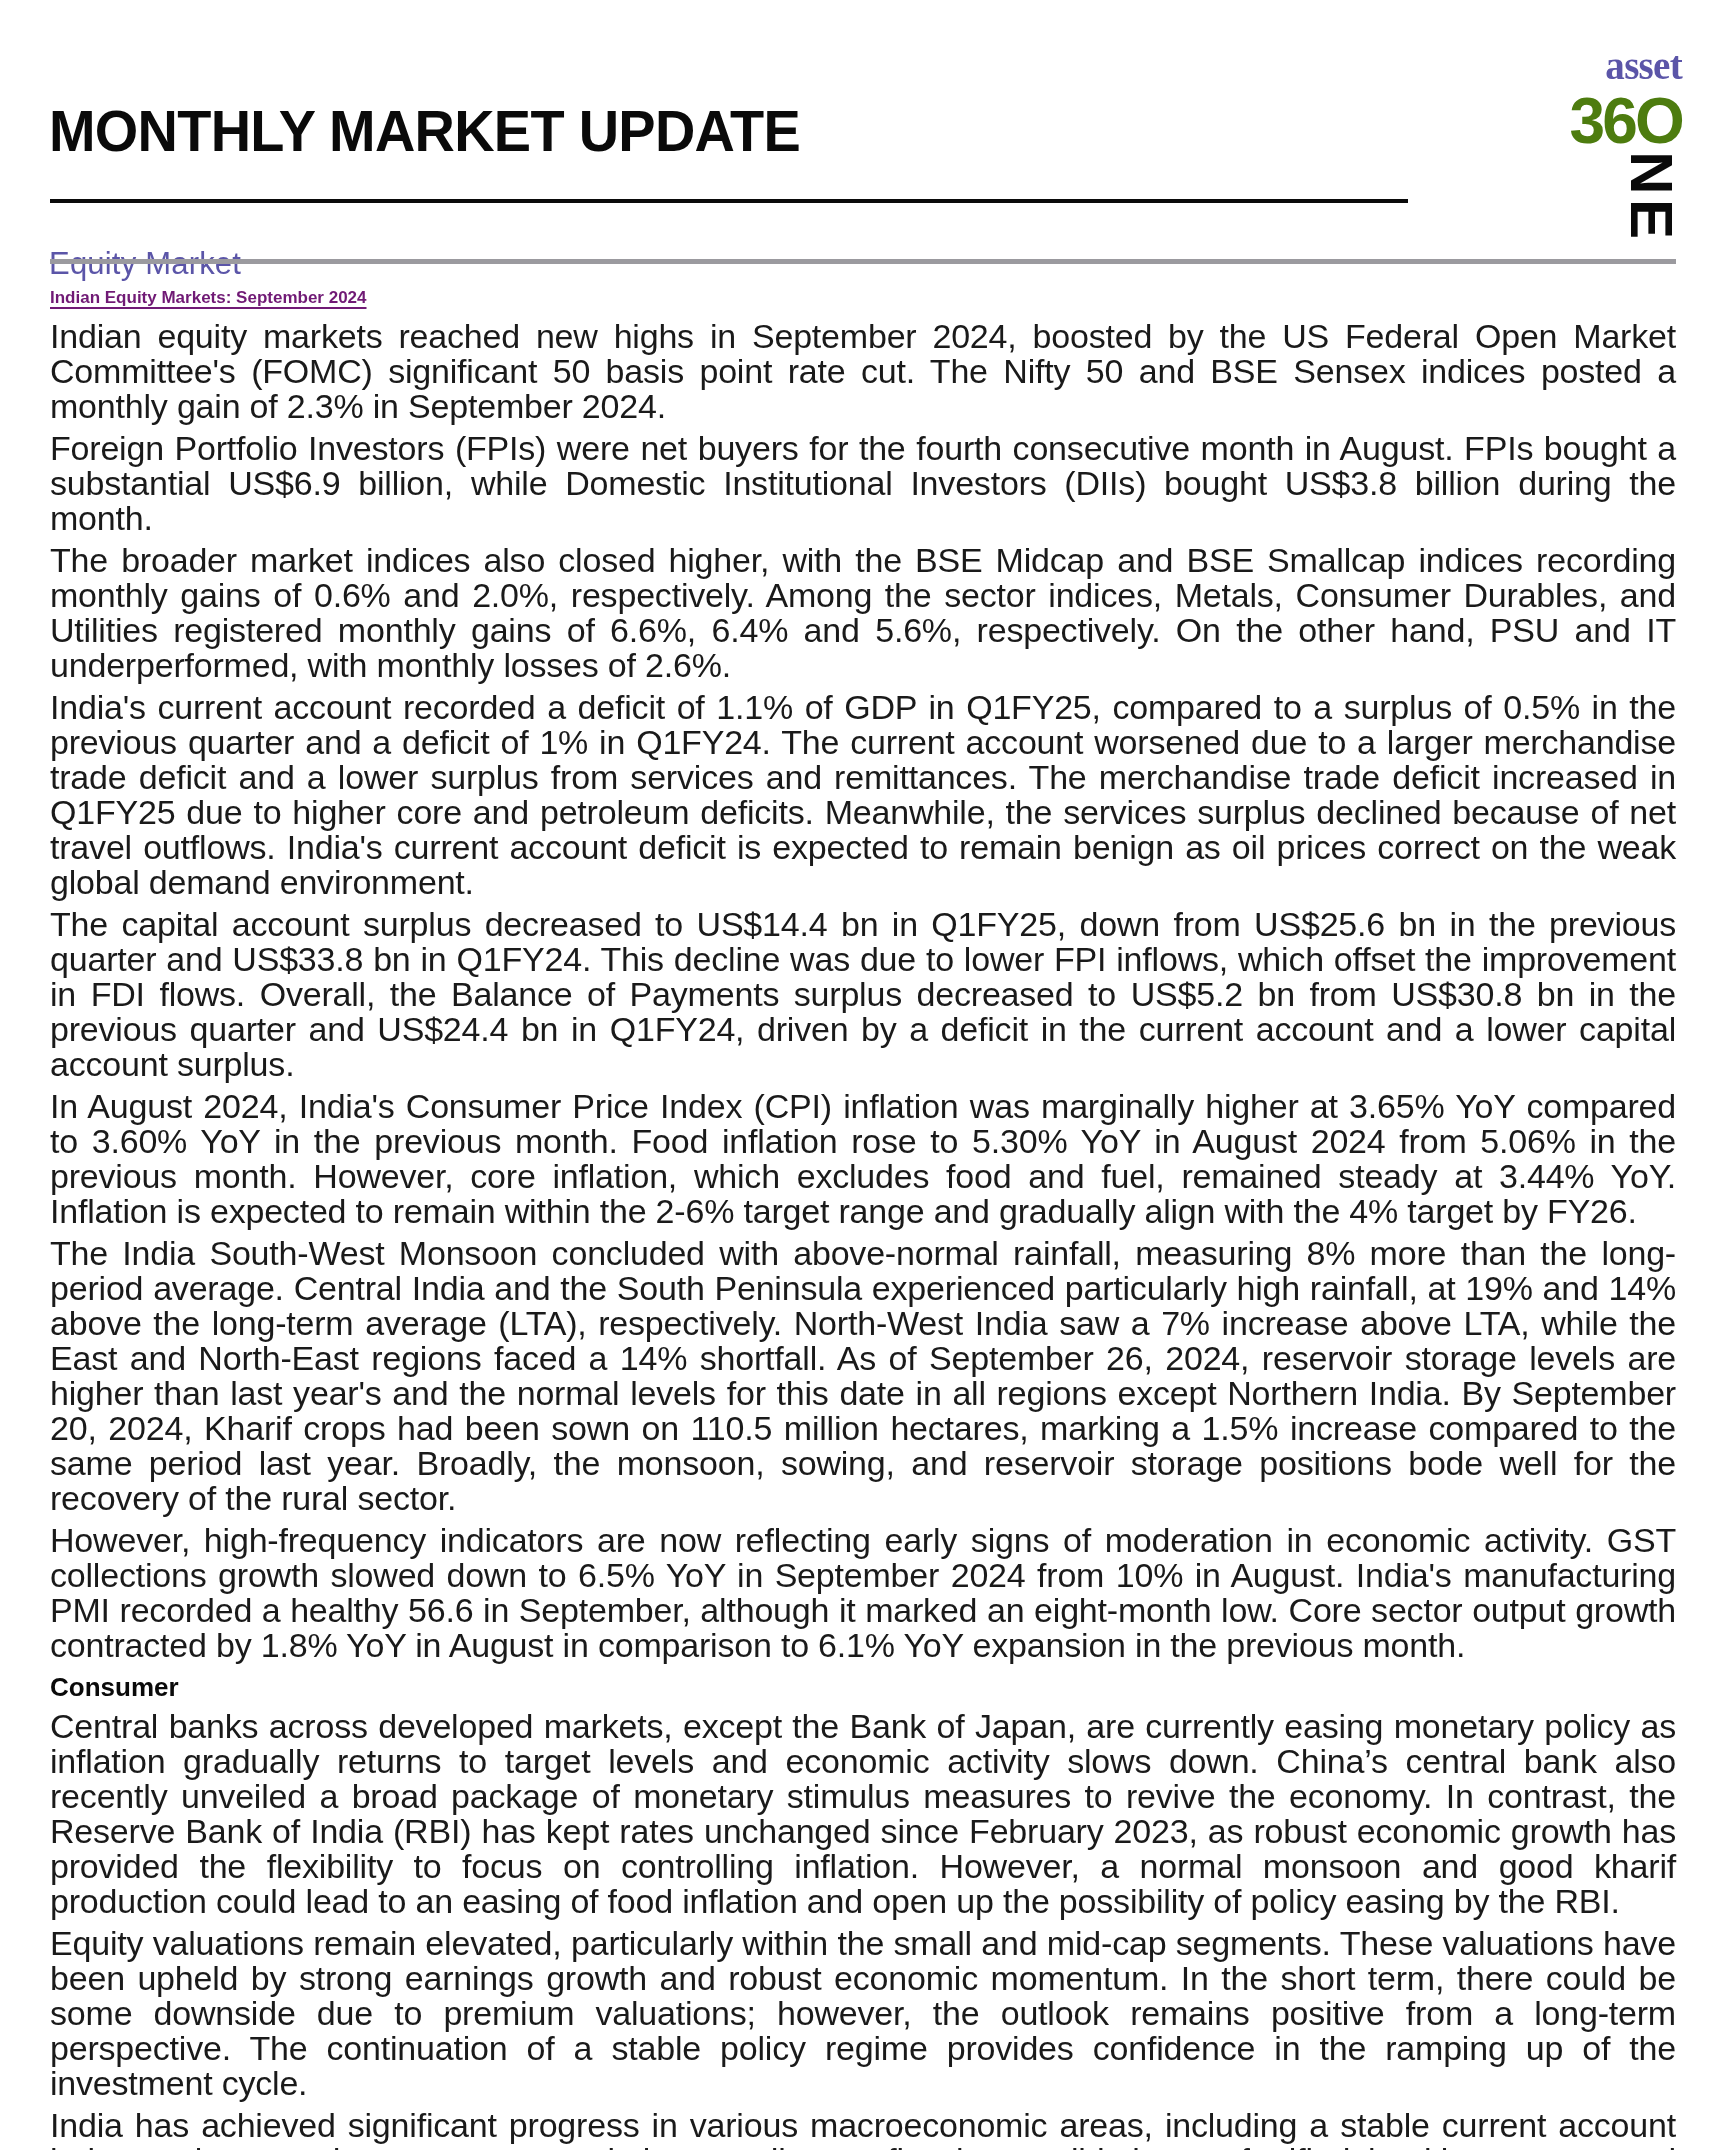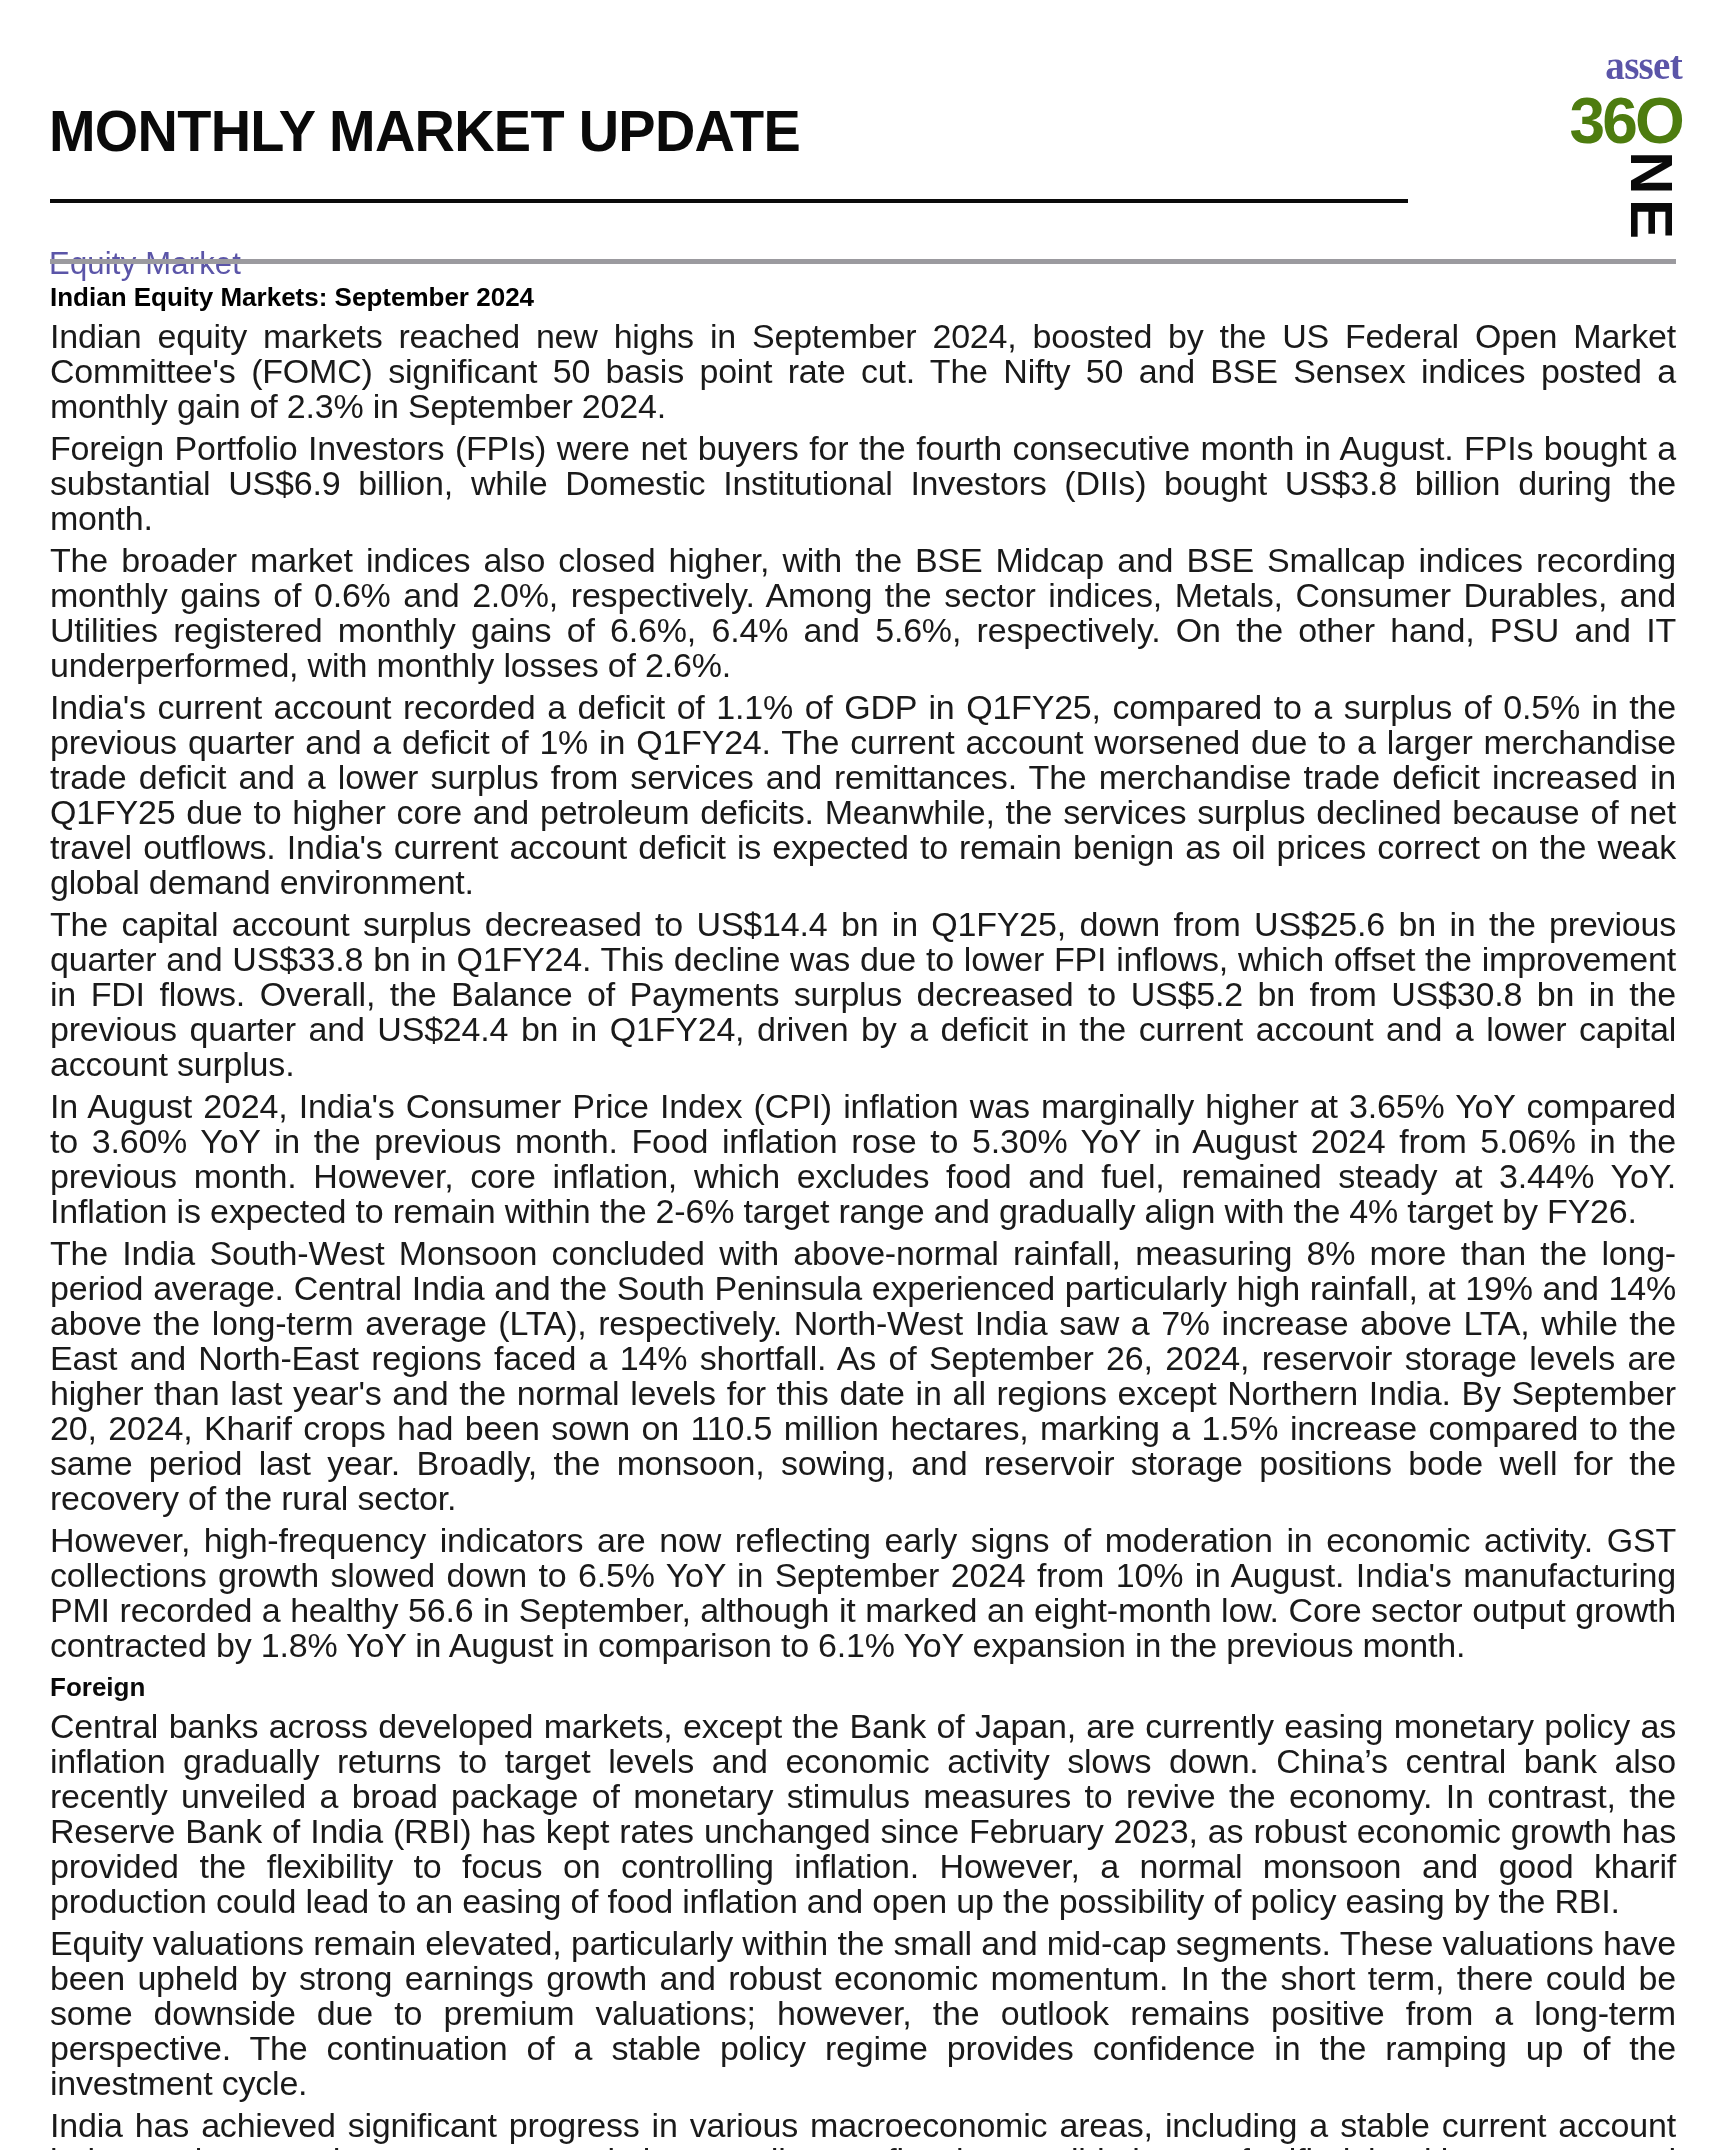--- a/index.html
+++ b/index.html
@@ -11,21 +11,21 @@
   .rule-gray { position: absolute; left: 50px; top: 259px; width: 1626px; height: 4.9px; background: #9b9a9f; }
 
   .logo { position: absolute; left: 1530px; top: 46px; width: 152px; height: 188px; }
   .logo .asset { position: absolute; right: 0; top: 0; font-size: 39px; font-weight: bold; color: #5b55a8; letter-spacing: -0.7px; line-height: 1; font-family: Liberation Serif, serif; }
   .logo .num { position: absolute; right: 0; top: 43px; font-size: 64px; font-weight: bold; color: #4d7c0f; letter-spacing: -2.8px; line-height: 1; }
   .logo .rot { position: absolute; right: 1.4px; color: #0a0a0a; font-weight: bold; font-size: 60px; line-height: 1; transform: rotate(90deg); transform-origin: center center; width: 46px; height: 46px; text-align: center; }
   .logo .rot.n { top: 104px; }
   .logo .rot.e { top: 150px; }
 
   .content { position: absolute; left: 50px; top: 280px; width: 1626px; }
-  .h-underline { font-weight: bold; font-size: 26px; text-underline-offset: 4.2px; text-decoration-thickness: 2.1px; margin: 0 0 4.2px 0; line-height: 35px; color: #000000; }
+  .h-underline { font-weight: bold; font-size: 17px; text-decoration: underline; text-underline-offset: 4.2px; text-decoration-thickness: 2.1px; margin: 0 0 4.2px 0; line-height: 35px; color: #701a75; }
   .h-bold { font-weight: bold; font-size: 26px; margin: 0 0 4.2px 0; line-height: 35px; color: #0a0a0a; }
   .para { font-size: 34px; line-height: 35px; text-align: justify; margin: 0 0 7px 0; color: #1a1a1a; letter-spacing: -0.2px; word-spacing: 0px; }
 </style>
 </head>
 <body>
 
 <div class="title">MONTHLY MARKET UPDATE</div>
 <div class="rule-black"></div>
 <div class="section-label">Equity Market</div>
 <div class="rule-gray"></div>
@@ -40,18 +40,18 @@
 <div class="content">
   <div class="h-underline">Indian Equity Markets: September 2024</div>
   <p class="para">Indian equity markets reached new highs in September 2024, boosted by the US Federal Open Market Committee's (FOMC) significant 50 basis point rate cut. The Nifty 50 and BSE Sensex indices posted a monthly gain of 2.3% in September 2024.</p>
   <p class="para">Foreign Portfolio Investors (FPIs) were net buyers for the fourth consecutive month in August. FPIs bought a substantial US$6.9 billion, while Domestic Institutional Investors (DIIs) bought US$3.8 billion during the month.</p>
   <p class="para">The broader market indices also closed higher, with the BSE Midcap and BSE Smallcap indices recording monthly gains of 0.6% and 2.0%, respectively. Among the sector indices, Metals, Consumer Durables, and Utilities registered monthly gains of 6.6%, 6.4% and 5.6%,  respectively. On the other hand, PSU and IT underperformed, with monthly losses of 2.6%.</p>
   <p class="para">India's current account recorded a deficit of 1.1% of GDP in Q1FY25, compared to a surplus of 0.5% in the previous quarter and a deficit of 1% in Q1FY24. The current account worsened due to a larger merchandise trade deficit and a lower surplus from services and remittances. The merchandise trade deficit increased in Q1FY25 due to higher core and petroleum deficits. Meanwhile, the services surplus declined because of net travel outflows. India's current account deficit is expected to remain benign as oil prices correct on the weak global demand environment.</p>
   <p class="para">The capital account surplus decreased to US$14.4 bn in Q1FY25, down from US$25.6 bn in the previous quarter and US$33.8 bn in Q1FY24. This decline was due to lower FPI inflows, which offset the improvement in FDI flows. Overall, the Balance of Payments surplus decreased to US$5.2 bn from US$30.8 bn in the previous quarter and US$24.4 bn in Q1FY24, driven by a deficit in the current account and a lower capital account surplus.</p>
   <p class="para">In August 2024, India's Consumer Price Index (CPI) inflation was marginally higher at 3.65% YoY compared to 3.60% YoY in the previous month. Food inflation rose to 5.30% YoY in August 2024 from 5.06% in the previous month. However, core inflation, which excludes food and fuel, remained steady at 3.44% YoY. Inflation is expected to remain within the 2-6% target range and gradually align with the 4% target by FY26.</p>
   <p class="para">The India South-West Monsoon concluded with above-normal rainfall, measuring 8% more than the long-period average. Central India and the South Peninsula experienced particularly high rainfall, at 19% and 14% above the long-term average (LTA), respectively. North-West India saw a 7% increase above LTA, while the East and North-East regions faced a 14% shortfall. As of September 26, 2024, reservoir storage levels are higher than last year's and the normal levels for this date in all regions except Northern India. By September 20, 2024, Kharif crops had been sown on 110.5 million hectares, marking a 1.5% increase compared to the same period last year. Broadly, the monsoon, sowing, and reservoir storage positions bode well for the recovery of the rural sector.</p>
   <p class="para">However, high-frequency indicators are now reflecting early signs of moderation in economic activity. GST collections growth slowed down to 6.5% YoY in September 2024 from 10% in August. India's manufacturing PMI recorded a healthy 56.6 in September, although it marked an eight-month low. Core sector output growth contracted by 1.8% YoY in August in comparison to 6.1% YoY expansion in the previous month.</p>
-  <div class="h-bold">Foreign</div>
+  <div class="h-bold">Consumer</div>
   <p class="para">Central banks across developed markets, except the Bank of Japan, are currently easing monetary policy as inflation gradually returns to target levels and economic activity slows down. China’s central bank also recently unveiled a broad package of monetary stimulus measures to revive the economy. In contrast, the Reserve Bank of India (RBI) has kept rates unchanged since February 2023, as robust economic growth has provided the flexibility to focus on controlling inflation. However, a normal monsoon and good kharif production could lead to an easing of food inflation and open up the possibility of policy easing by the RBI.</p>
   <p class="para">Equity valuations remain elevated, particularly within the small and mid-cap segments. These valuations have been upheld by strong earnings growth and robust economic momentum. In the short term, there could be some downside due to premium valuations; however, the outlook remains positive from a long-term perspective. The continuation of a stable policy regime provides confidence in the ramping up of the investment cycle.</p>
   <p class="para">India has achieved significant progress in various macroeconomic areas, including a stable current account balance, increased government capital expenditures, fiscal consolidation, a fortified banking sector, and reduced corporate leverage. These positive trends are expected to continue. We are also witnessing a revival in private sector capex. The listed corporate sector capex has grown at a CAGR of 19% since FY21 (based on a sample of 1280 companies). We expect the private capex momentum to persist, supported by high asset turnover and capacity utilisation.</p>
 </div>
 
 
 </body></html>

